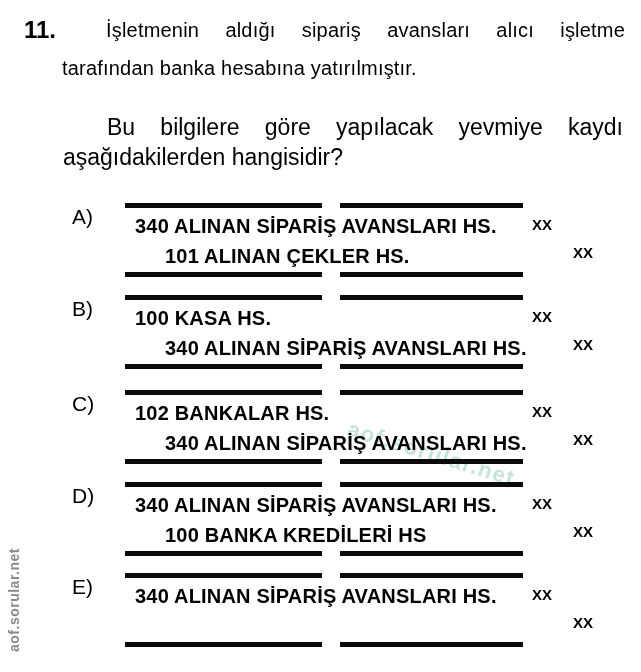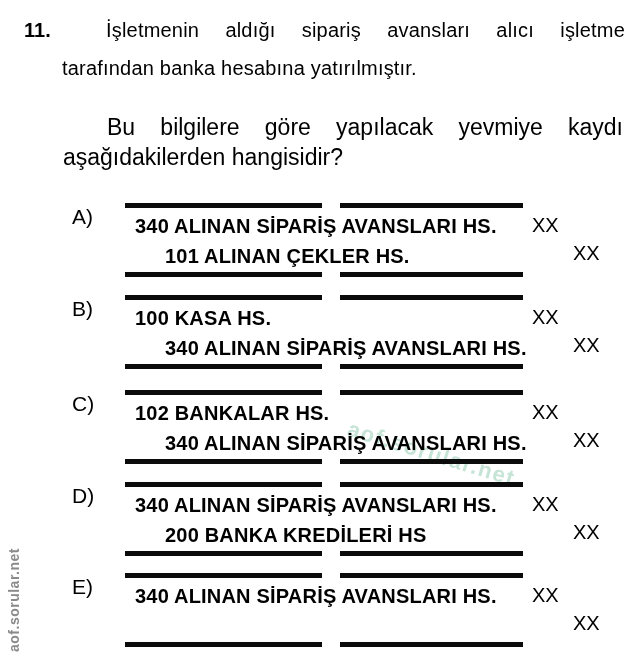--- a/index.html
+++ b/index.html
@@ -17,21 +17,21 @@
     overflow: hidden;
     color: #000;
   }
 
   
   .qnum {
     position: absolute;
     left: 24px;
     top: 11px;
     width: 36px;
-    font-size: 20px;
+    font-size: 24px;
     font-weight: bold;
     line-height: 38px;
   }
   .qtext {
     position: absolute;
     left: 62px;
     top: 11px;
     width: 563px;
     font-size: 20px;
     line-height: 38px;
@@ -83,22 +83,22 @@
     font-size: 20px;
     font-weight: bold;
     line-height: 20px;
     letter-spacing: 0.2px;
     white-space: nowrap;
   }
   .debit-acct  { left: 135px; top: 13px; }
   .credit-acct { left: 165px; top: 43px; }
   .amt {
     position: absolute;
-    font-size: 20px;
-    font-weight: normal;
+    font-size: 15px;
+    font-weight: bold;
     line-height: 20px;
     text-align: center;
   }
   .amt-debit  { left: 532px; top: 12px; }
   .amt-credit { left: 573px; top: 40px; }
 
   .opt-a { top: 203px; }
   .opt-b { top: 295px; }
   .opt-c { top: 390px; }
   .opt-d { top: 482px; }
@@ -185,21 +185,21 @@
     <div class="rule-seg rule-bottom-left"></div>
     <div class="rule-seg rule-bottom-right"></div>
   </div>
 
   <div class="option opt-d">
     <span class="opt-letter">D)</span>
     <div class="rule-seg rule-top-left"></div>
     <div class="rule-seg rule-top-right"></div>
     <span class="acct debit-acct">340 ALINAN SİPARİŞ AVANSLARI HS.</span>
     <span class="amt amt-debit">XX</span>
-    <span class="acct credit-acct">200 BANKA KREDİLERİ HS</span>
+    <span class="acct credit-acct">100 BANKA KREDİLERİ HS</span>
     <span class="amt amt-credit">XX</span>
     <div class="rule-seg rule-bottom-left"></div>
     <div class="rule-seg rule-bottom-right"></div>
   </div>
 
   <div class="option opt-e">
     <span class="opt-letter">E)</span>
     <div class="rule-seg rule-top-left"></div>
     <div class="rule-seg rule-top-right"></div>
     <span class="acct debit-acct">340 ALINAN SİPARİŞ AVANSLARI HS.</span>

